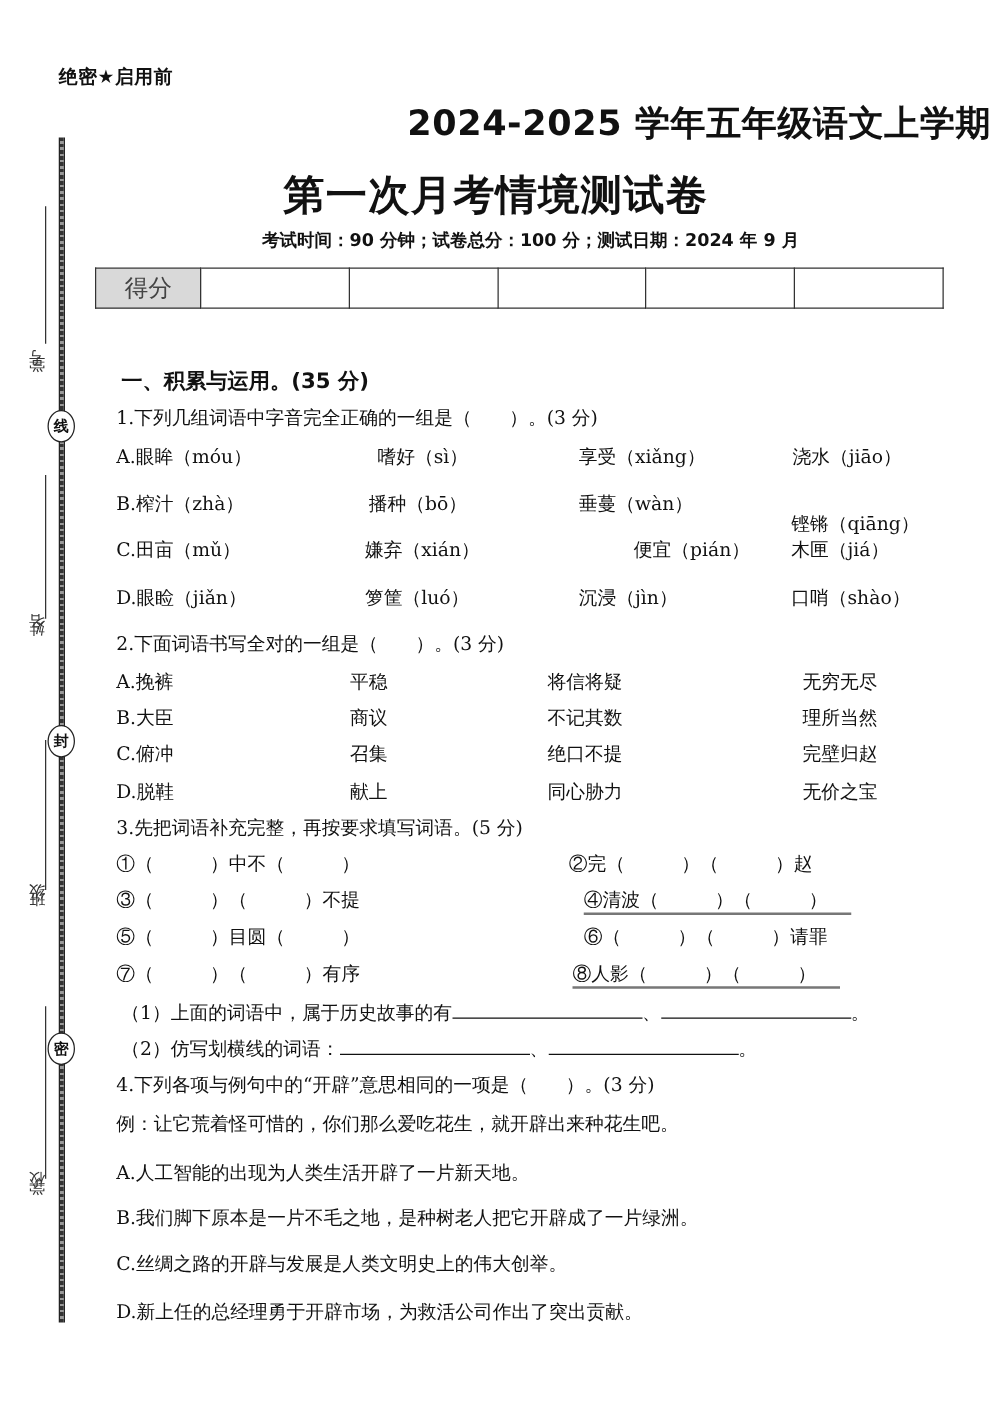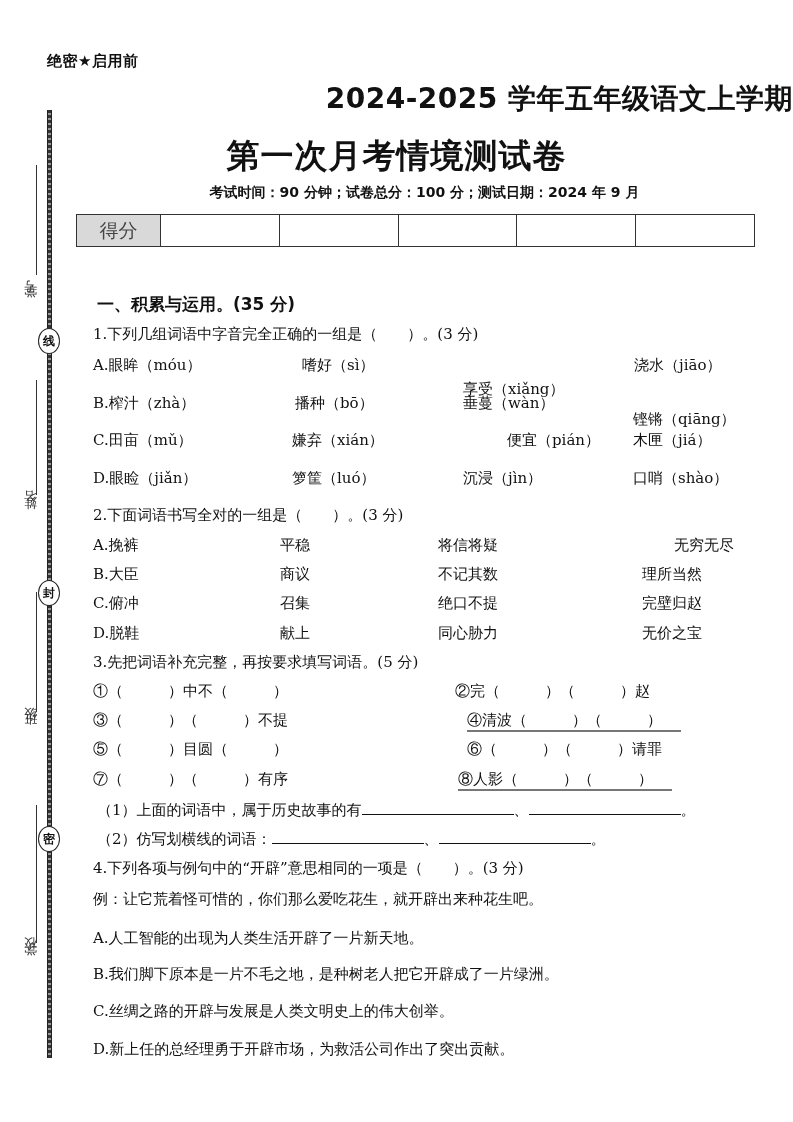--- a/index.html
+++ b/index.html
@@ -66,21 +66,21 @@
     <td></td>
   </tr>
 </tbody>
   </table>
 
 <div class="sec-title">一、积累与运用。(35 分)</div>
 
 <div class="line q" style="top:325px;">1.下列几组词语中字音完全正确的一组是（　　）。(3 分)</div>
 <div class="col" style="left:93px; top:356px;">A.眼眸（móu）</div>
 <div class="col" style="left:302px; top:356px;">嗜好（sì）</div>
-<div class="col" style="left:463px; top:356px;margin-top:24px;">享受（xiǎng）</div>
+<div class="col" style="left:463px; top:356px;">享受（xiǎng）</div>
 <div class="col" style="left:634px; top:356px;">浇水（jiāo）</div>
 
 <div class="col" style="left:93px; top:394px;">B.榨汁（zhà）</div>
 <div class="col" style="left:295px; top:394px;">播种（bō）</div>
 <div class="col" style="left:463px; top:394px;">垂蔓（wàn）</div>
 <div class="col" style="left:633px; top:394px;margin-top:16px;">铿锵（qiāng）</div>
 
 <div class="col" style="left:93px; top:431px;">C.田亩（mǔ）</div>
 <div class="col" style="left:292px; top:431px;">嫌弃（xián）</div>
 <div class="col" style="left:483px; top:431px;margin-left:24px;">便宜（pián）</div>
@@ -88,21 +88,21 @@
 
 <div class="col" style="left:93px; top:469px;">D.眼睑（jiǎn）</div>
 <div class="col" style="left:292px; top:469px;">箩筐（luó）</div>
 <div class="col" style="left:463px; top:469px;">沉浸（jìn）</div>
 <div class="col" style="left:633px; top:469px;">口哨（shào）</div>
 
 <div class="line q" style="top:506px;">2.下面词语书写全对的一组是（　　）。(3 分)</div>
 <div class="col" style="left:93px; top:536px;">A.挽裤</div>
 <div class="col" style="left:280px; top:536px;">平稳</div>
 <div class="col" style="left:438px; top:536px;">将信将疑</div>
-<div class="col" style="left:674px; top:536px;">无穷无尽</div>
+<div class="col" style="left:642px; top:536px;">无穷无尽</div>
 
 <div class="col" style="left:93px; top:565px;">B.大臣</div>
 <div class="col" style="left:280px; top:565px;">商议</div>
 <div class="col" style="left:438px; top:565px;">不记其数</div>
 <div class="col" style="left:642px; top:565px;">理所当然</div>
 
 <div class="col" style="left:93px; top:594px;">C.俯冲</div>
 <div class="col" style="left:280px; top:594px;">召集</div>
 <div class="col" style="left:438px; top:594px;">绝口不提</div>
 <div class="col" style="left:642px; top:594px;">完壁归赵</div>

